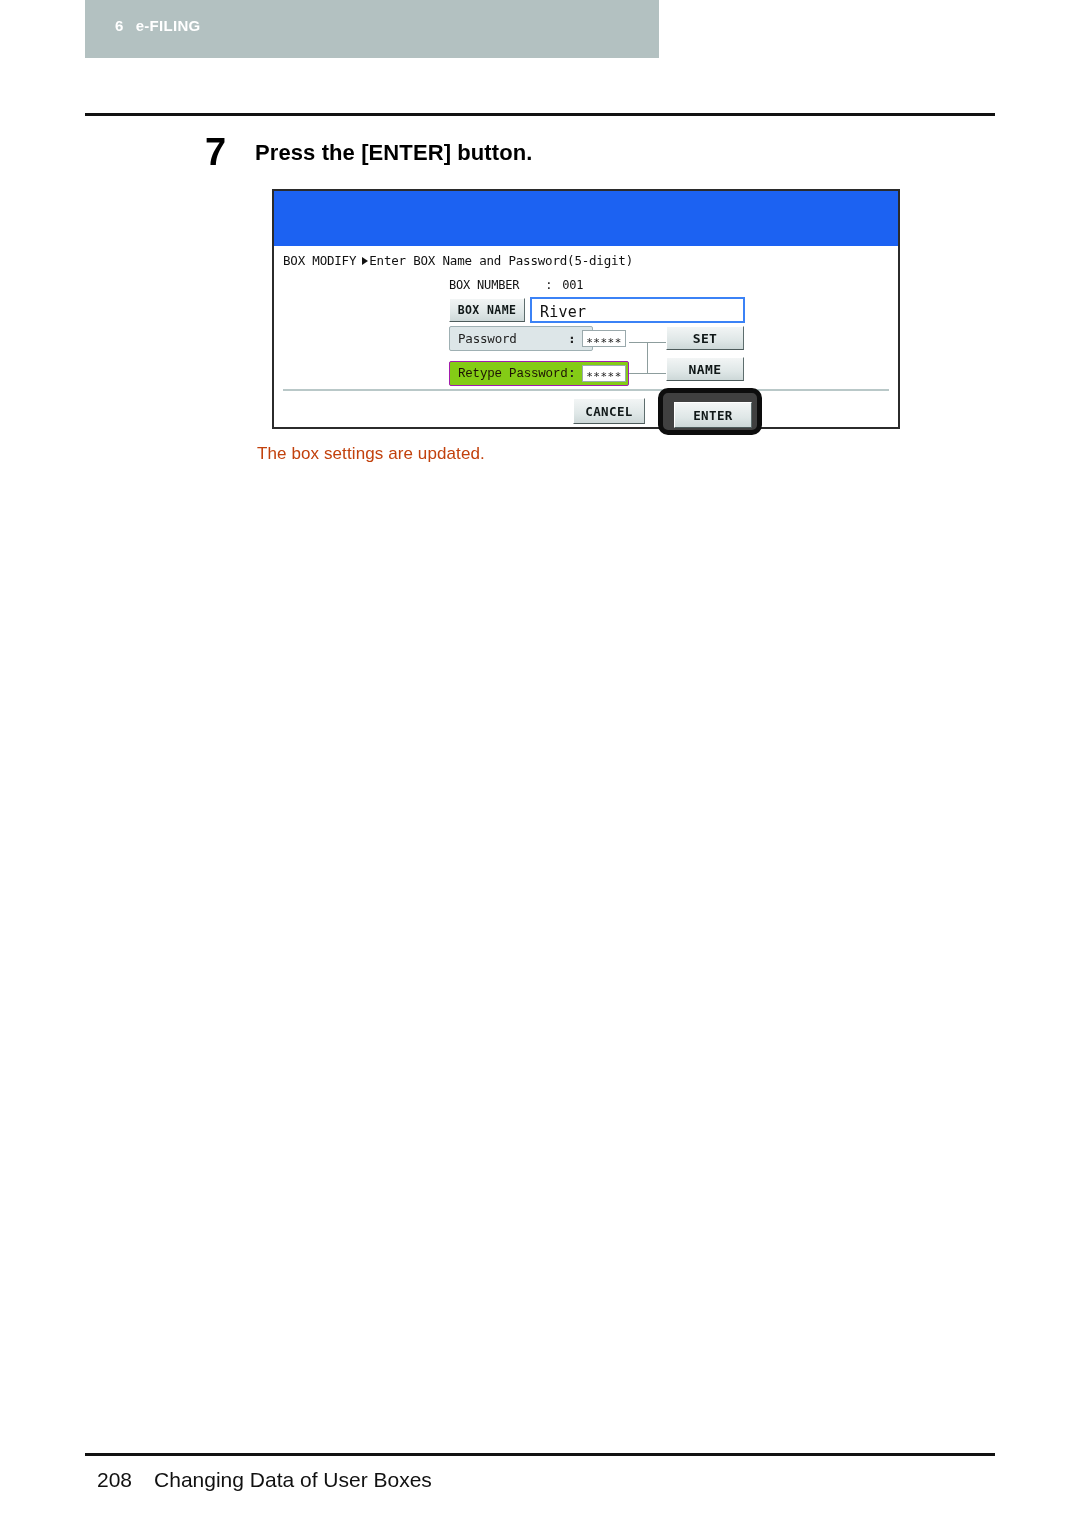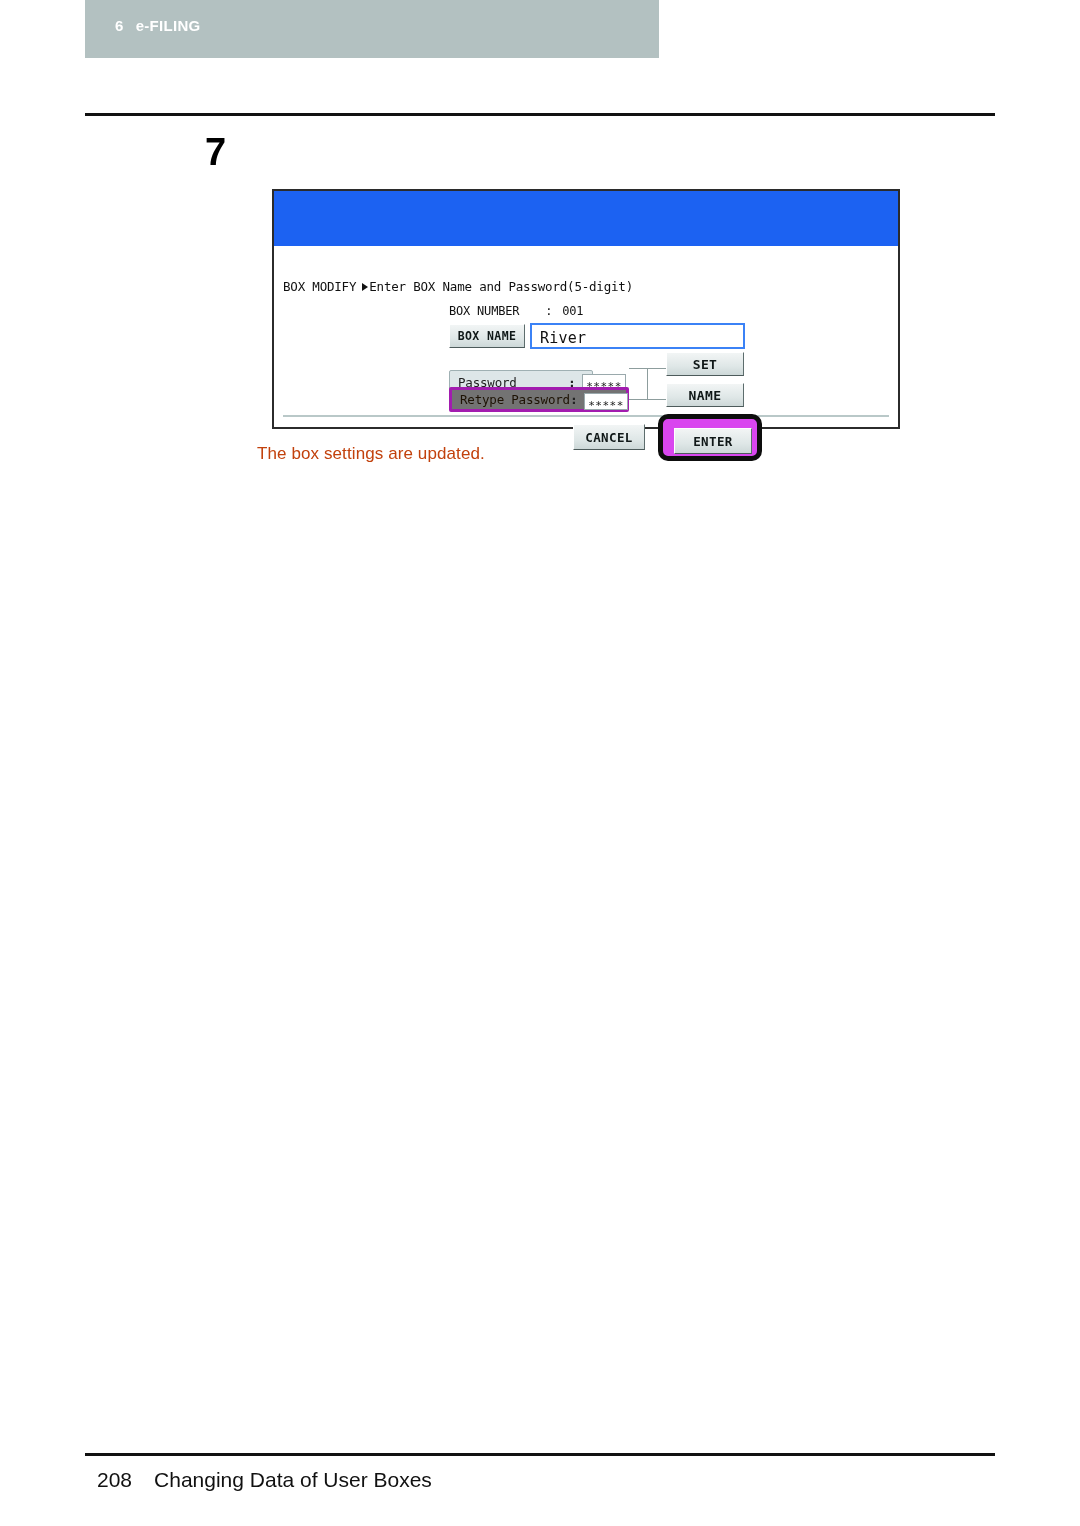--- a/index.html
+++ b/index.html
@@ -94,21 +94,20 @@
     width: 100%;
     height: 55px;
     background: #1c62f2;
   }
   .lcd-body {
     position: absolute;
     left: 0;
     top: 55px;
     width: 100%;
     height: 181px;
-    margin-top: 26px;
   }
 
   .lcd-breadcrumb {
     position: absolute;
     left: 9px;
     top: 7px;
     font-size: 12.5px;
     letter-spacing: -0.2px;
     white-space: nowrap;
     color: #111111;
@@ -184,23 +183,24 @@
     box-sizing: border-box;
     display: flex;
     align-items: center;
   }
   .pwrow.normal {
     background: #dde6e8;
     border: 1px solid #9fb0b3;
     border-radius: 2px;
   }
   .pwrow.active {
-    background: #737373;
-    border: 3px solid #a21caf;
+    background: #84cc16;
+    border: 1px solid #a21caf;
     border-radius: 2px;
+    font-family: Liberation Mono, monospace;
   }
   .pwrow .lbl {
     position: absolute;
     left: 8px;
     font-size: 12.5px;
     letter-spacing: -.2px;
     color: #222222;
   }
   .pwrow.active .lbl { color: #1d1204; }
   .pwrow .colon {
@@ -218,21 +218,21 @@
     display: flex;
     align-items: center;
     justify-content: center;
     font-size: 11px;
     letter-spacing: .5px;
     color: #222222;
     line-height: 1;
     padding-top: 3px;
   }
 
-  .pwrow-password { left: 175px; top: 98px; width: 144px; padding-left: 48px; }
+  .pwrow-password { left: 175px; top: 80px; width: 144px; padding-left: 48px; }
   .pwrow-password .colon  { left: 118px; }
   .pwrow-password .pwfield{ left: 132px; top: 3px; width: 44px; }
 
   .pwrow-retype { left: 175px; top: 115px; width: 180px; }
   .pwrow-retype .colon   { left: 118px; }
   .pwrow-retype .pwfield { left: 132px; top: 3px; width: 44px; }
 
   
   .conn {
     position: absolute;
@@ -254,21 +254,21 @@
 
   
   .callout {
     position: absolute;
     left: 384px;
     top: 142px;
     width: 104px;
     height: 47px;
     border: 5px solid #0d0d0d;
     border-radius: 10px;
-    background: #d946ef;
+    background: #404040;
     box-sizing: border-box;
     z-index: 5;
   }
   .callout .btn-enter {
     left: 11px;
     top: 9px;
   }
 
   
   .caption {
@@ -308,20 +308,21 @@
 <div class="chapter-band">
   <div class="chapter-band-inner">
     <span class="chapter-num">6</span><span>e-FILING</span>
   </div>
 </div>
 
 <div class="rule-top"></div>
 
 <div class="step">
   <div class="step-num">7</div>
+  <div class="step-title">Press the [ENTER] button.</div>
 </div>
 
 <div class="lcd">
 
   <div class="lcd-titlebar"></div>
 
   <div class="lcd-body">
 
     <div class="lcd-breadcrumb">
       <span>BOX MODIFY</span><span class="tri"></span><span>Enter BOX Name and Password(5-digit)</span>

